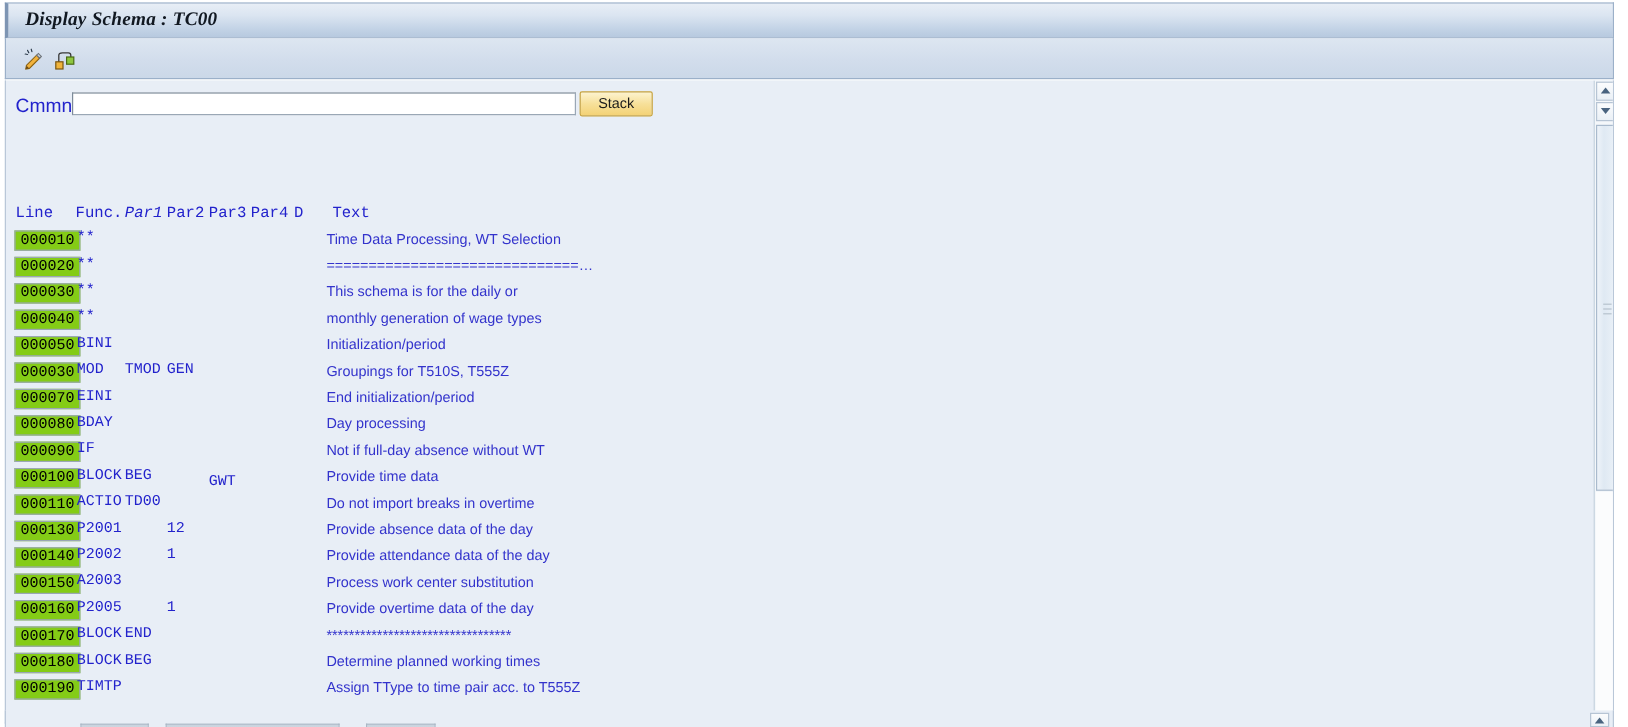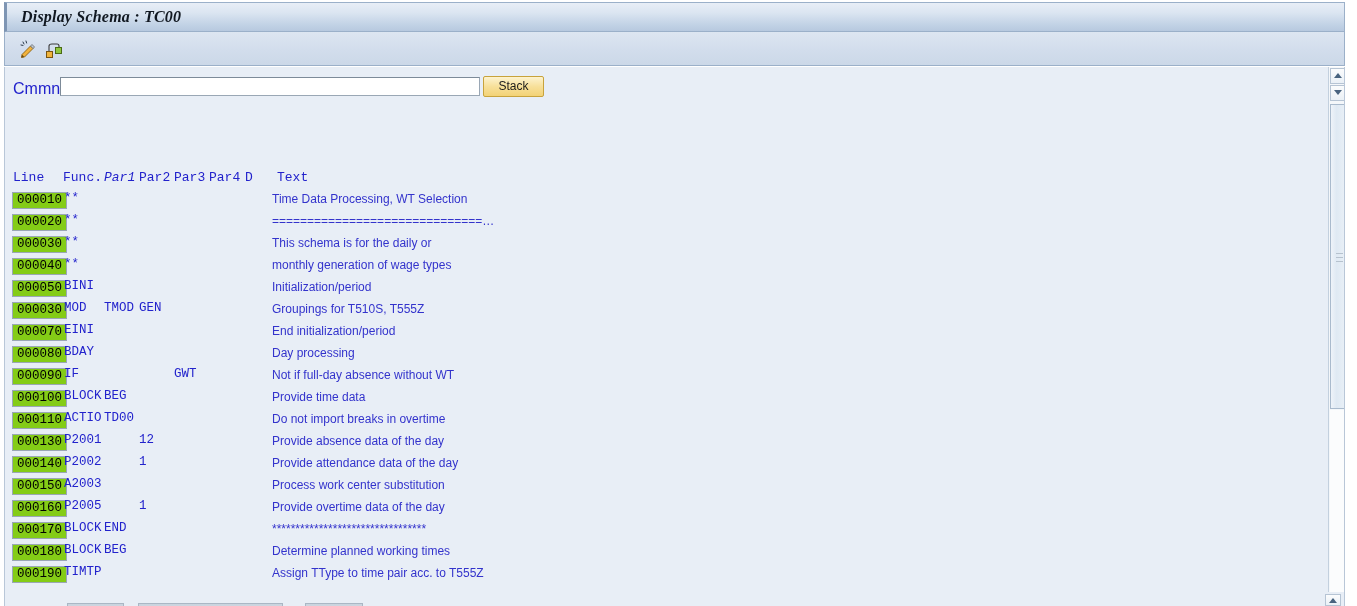--- a/index.html
+++ b/index.html
@@ -191,21 +191,21 @@
     font-family: "Liberation Sans", sans-serif;
     font-size: 12px;
     color: #3333cc;
     top: 3px;
   }
 
   
   .c-func { left: 59px; }
   .c-p1   { left: 99px; }
   .c-p2   { left: 134px; }
-  .c-p3   { left: 169px; }
+  .c-p3   { left: 169px; margin-top: 27px; }
   .c-p4   { left: 204px; }
   .c-d    { left: 239px; }
   .c-text { left: 254px; margin-left: 13px; }
 
   .h-line { left: 8px; }
   .h-func { left: 58px; }
   .h-p1   { left: 99px; font-style: italic; }
   .h-p2   { left: 134px; }
   .h-p3   { left: 169px; }
   .h-p4   { left: 204px; }

